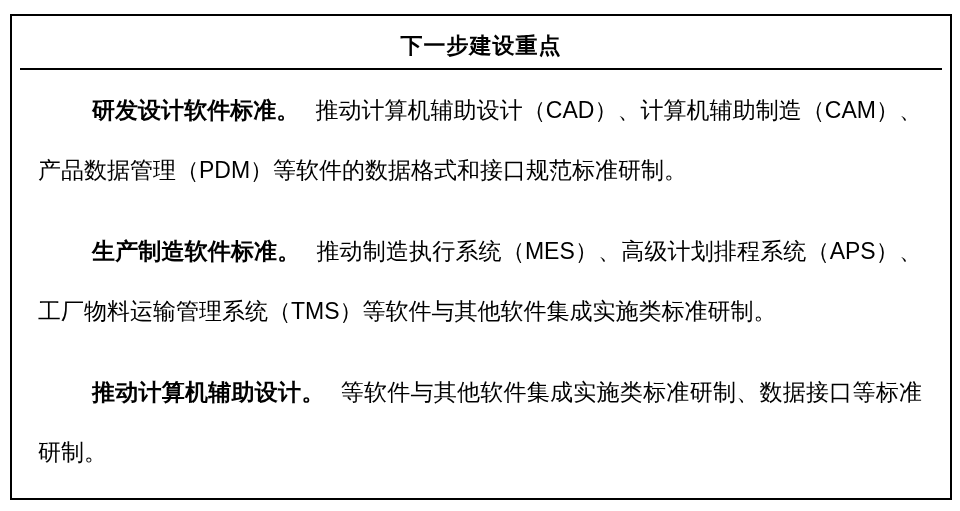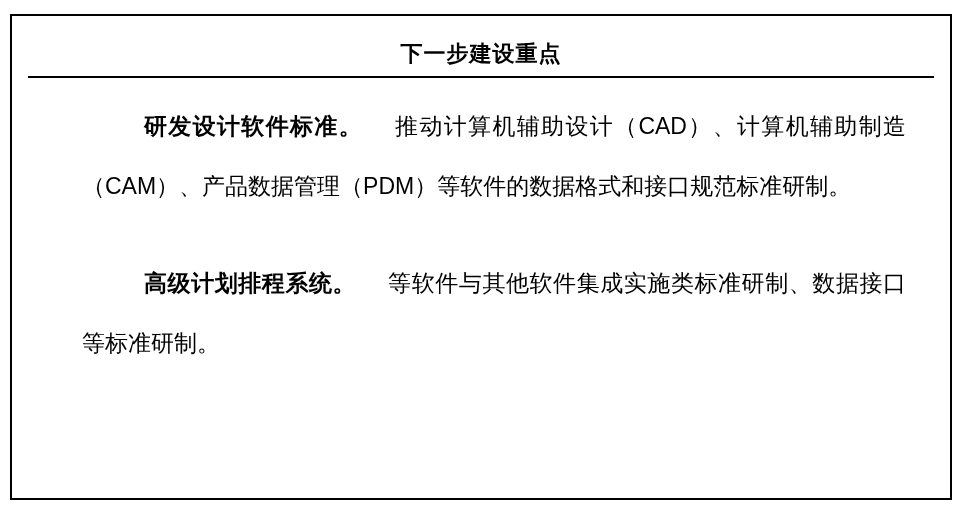--- a/index.html
+++ b/index.html
@@ -1,15 +1,15 @@
 <!DOCTYPE html>
 <html><head>
 <meta charset="utf-8">
 <style>
-  * { margin: 0; padding: 16px; box-sizing: border-box; }
+  * { margin: 0; padding: 8px; box-sizing: border-box; }
   html, body {
     width: 960px;
     height: 511px;
     background: #ffffff;
     font-family: "Liberation Sans", "DejaVu Sans", sans-serif;
     color: #000000;
     overflow: hidden;
   }
   .doc-table {
     position: absolute;
@@ -28,21 +28,20 @@
     justify-content: center;
   }
   .title-text {
     font-size: 22px;
     font-weight: bold;
     letter-spacing: 1px;
     line-height: 1;
   }
   .body-cell {
     padding: 2px 12px 0 10px;
-    margin-left: 28px;
   }
   .body-cell p {
     font-size: 23px;
     line-height: 60px;
     text-align: justify;
     text-indent: 2em;
     margin: 0 0 5px 0;
   }
   .body-cell p:last-child {
     margin-bottom: 0;
@@ -56,16 +55,19 @@
 
 <div class="doc-table">
   <div class="title-row">
     <span class="title-text">下一步建设重点</span>
   </div>
   <div class="body-cell">
     <p>
       <span class="lead">研发设计软件标准。</span><span>推动计算机辅助设计（CAD）、计算机辅助制造（CAM）、产品数据管理（PDM）等软件的数据格式和接口规范标准研制。</span>
     </p>
     <p>
-      <span class="lead">高级计划排程系统。</span><span>等软件与其他软件集成实施类标准研制、数据接口等标准研制。</span>
+      <span class="lead">生产制造软件标准。</span><span>推动制造执行系统（MES）、高级计划排程系统（APS）、工厂物料运输管理系统（TMS）等软件与其他软件集成实施类标准研制。</span>
+    </p>
+    <p>
+      <span class="lead">推动计算机辅助设计。</span><span>等软件与其他软件集成实施类标准研制、数据接口等标准研制。</span>
     </p>
   </div>
 </div>
 
 </body></html>

